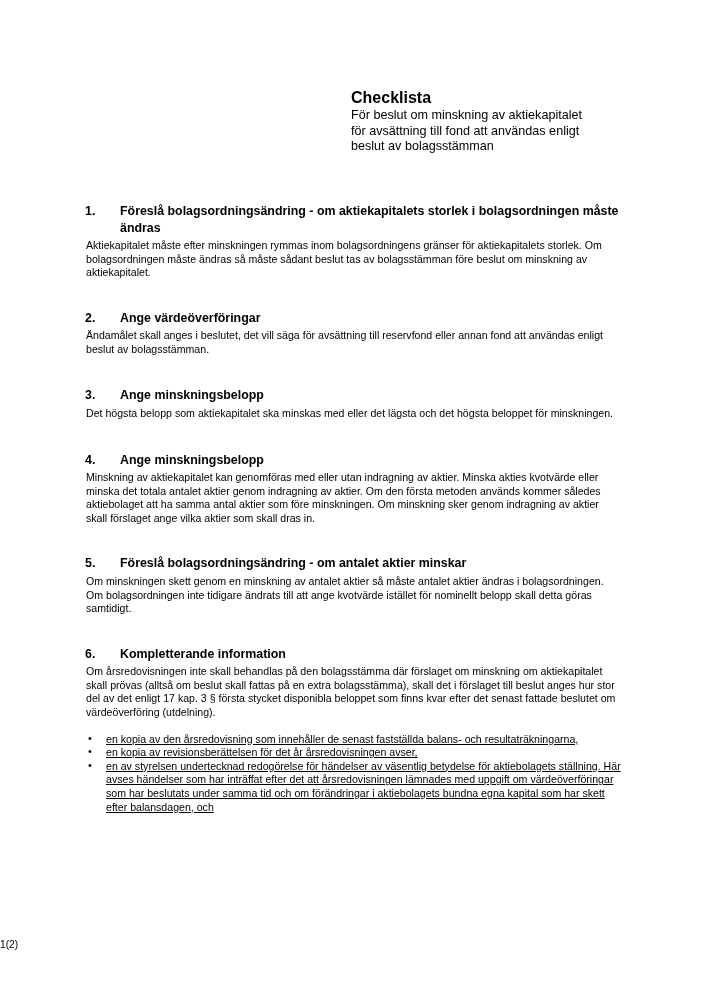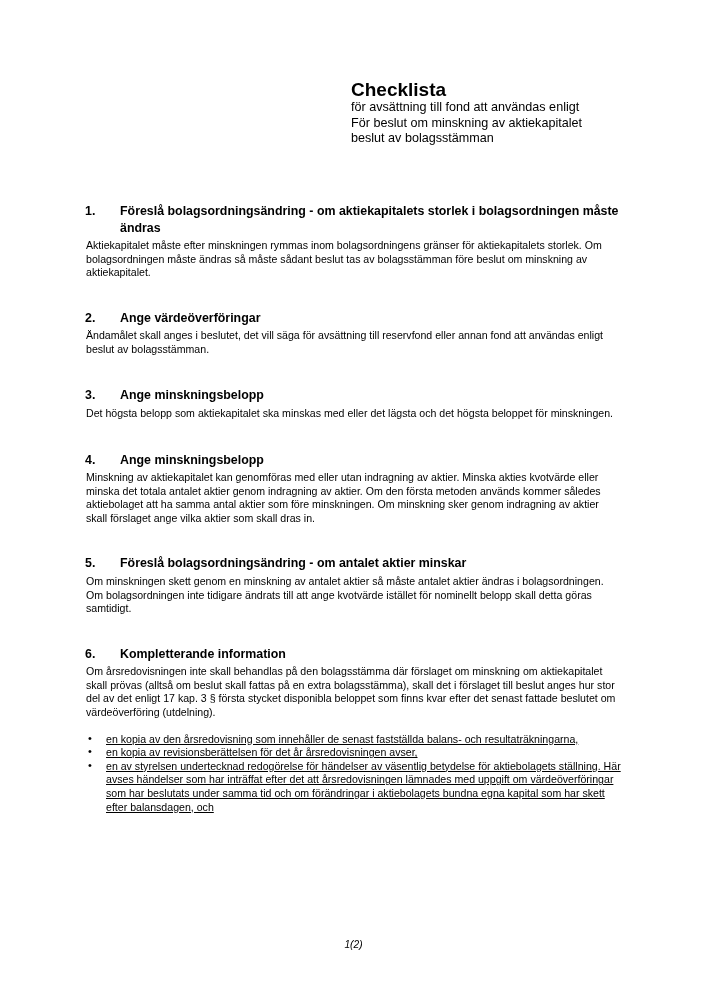--- a/index.html
+++ b/index.html
@@ -21,25 +21,25 @@
   }
 
   
   .doc-header {
     position: absolute;
     left: 351px;
     top: 80px;
     width: 290px;
   }
   .doc-header .title {
-    font-size: 19px;
+    font-size: 16px;
     font-weight: bold;
     line-height: 19px;
     letter-spacing: 0px;
-    margin: 0 0 1px 0;
+    margin: 8px 0 1px 0;
   }
   .doc-header .subtitle {
     font-size: 12.6px;
     font-weight: normal;
     line-height: 15.5px;
     margin: 0;
   }
   .doc-header .subtitle .sline { display: block; }
 
   
@@ -110,36 +110,34 @@
     font-size: 11px;
     line-height: 13.6px;
   }
 
   
   .page-footer {
     position: absolute;
     left: 0;
     top: 938px;
     width: 707px;
-    text-align: center;
     font-size: 10.2px;
     line-height: 13px;
-    font-style: italic;
   }
 </style>
 </head>
 <body>
 
 <div class="page">
 
   <div class="doc-header">
     <div class="title">Checklista</div>
     <div class="subtitle">
+      <span class="sline">För beslut om minskning av aktiekapitalet</span>
       <span class="sline">för avsättning till fond att användas enligt</span>
-      <span class="sline">För beslut om minskning av aktiekapitalet</span>
       <span class="sline">beslut av bolagsstämman</span>
     </div>
   </div>
 
   <div class="body-area">
 
     <div class="section">
       <div class="sec-heading">
         <span class="num">1.</span>
         <span class="htext">Föreslå bolagsordningsändring - om aktiekapitalets storlek i bolagsordningen måste ändras</span>

